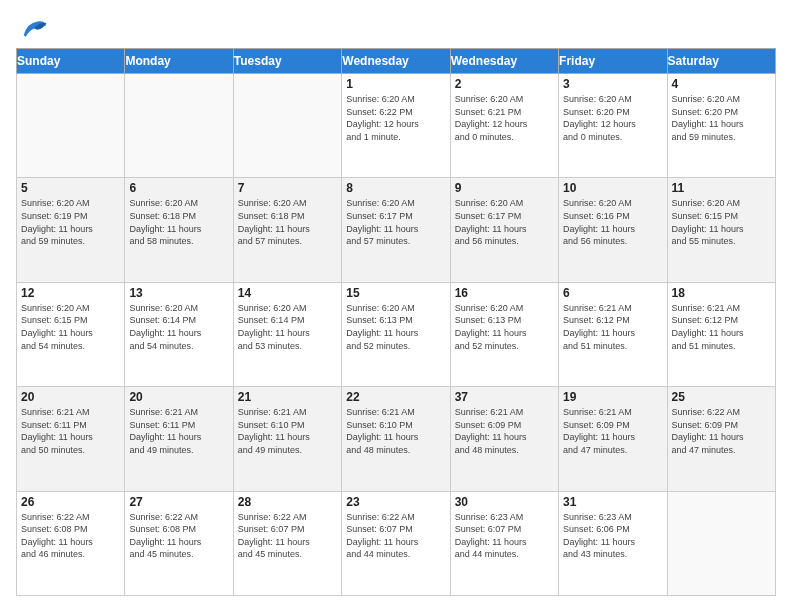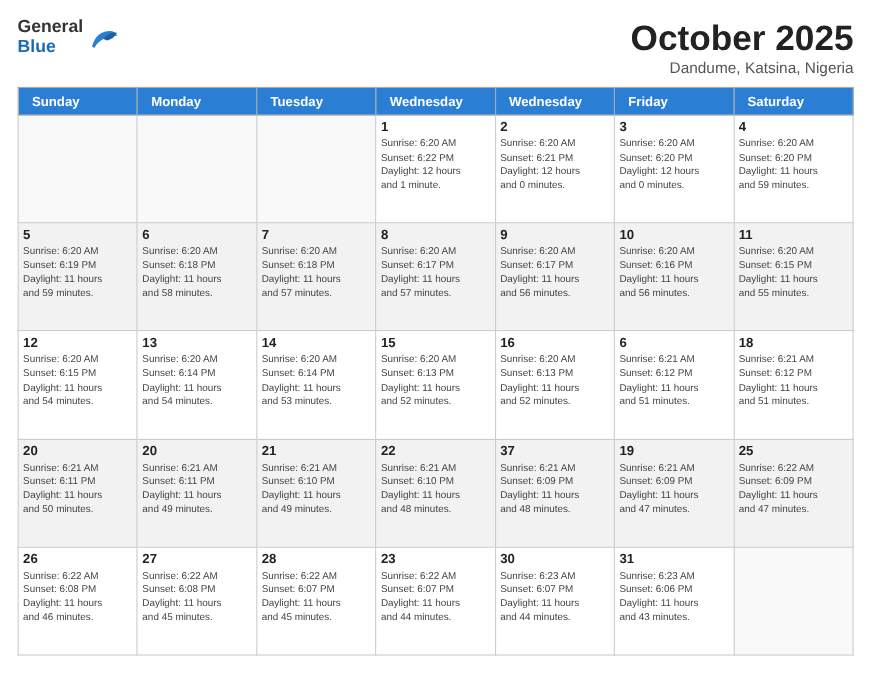--- a/index.html
+++ b/index.html
@@ -63,21 +63,21 @@
       border: 1px solid #ccc;
       border-collapse: collapse;
       width: 100%;
       table-layout: fixed;
     }
     .calendar th {
       background-color: #2a7fd4;
       color: #fff;
       font-size: 12px;
       font-weight: bold;
-      padding: 5px 12px;
+      padding: 5px 0;
       text-align: left;
       border: 1px solid #aaa;
     }
     .calendar td {
       vertical-align: top;
       border: 1px solid #ccc;
       padding: 3px 4px;
       font-size: 9.5px;
       color: #333;
       background: #fff;
@@ -107,32 +107,24 @@
     .row-odd td { background: #ffffff; }
     .row-even td { background: #f0f0f0; }
     .row-odd td.empty { background: #f9f9f9; }
   </style>
 </head>
 <body>
 
 <div class="page">
   <div class="header">
     <div class="logo-icon">
-      <div class="logo-text-group">
-        <span class="logo-general">General</span>
-        <span class="logo-blue">Blue</span>
-      </div>
       <svg class="logo-bird" viewBox="0 0 40 32" fill="none" xmlns="http://www.w3.org/2000/svg">
         <path d="M5 28 Q10 10 25 8 Q35 6 38 14 Q30 12 20 18 Q12 22 8 30Z" fill="#2a7fd4"></path>
         <path d="M20 18 Q28 8 38 10 Q34 18 25 20Z" fill="#1a5fa0"></path>
       </svg>
-    </div>
-    <div class="title-section">
-      <div class="month-title">October 2025</div>
-      <div class="subtitle">Dandume, Katsina, Nigeria</div>
     </div>
   </div>
 
   <table class="calendar">
     <thead>
       <tr>
         <th>Sunday</th>
         <th>Monday</th>
         <th>Tuesday</th>
         <th>Wednesday</th>

